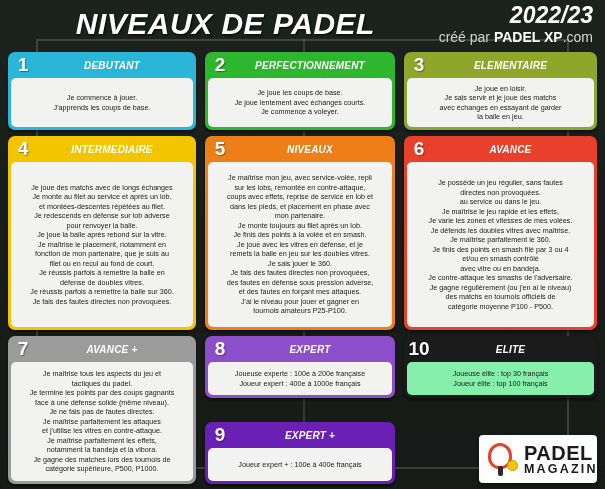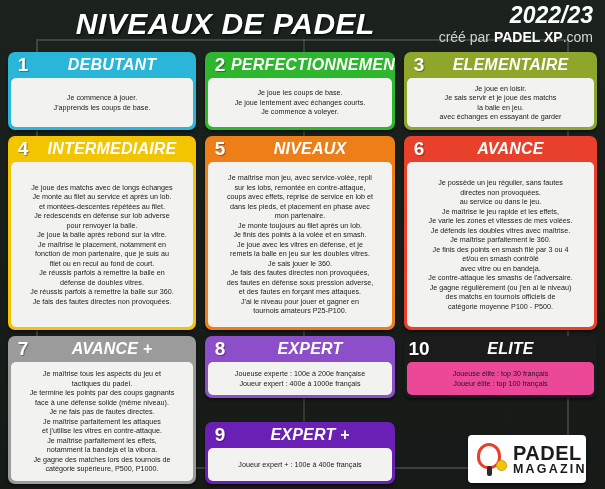--- a/index.html
+++ b/index.html
@@ -65,21 +65,21 @@
     padding: 2px 6px 2px 4px;
     min-height: 22px;
   }
   .num {
     font-size: 19px; font-weight: bold; color: #ffffff;
     width: 22px; text-align: center; flex: none;
     text-shadow: 1px 1px 1px rgba(0,0,0,0.35);
   }
   .card-title {
     flex: 1; text-align: center;
-    font-size: 16px; font-weight: bold; font-style: italic; color: #ffffff;
+    font-size: 10px; font-weight: bold; font-style: italic; color: #ffffff;
     letter-spacing: 0.2px;
   }
   .card-body {
     background: #f2f2f0;
     margin: 0 3px 3px 3px;
     border-radius: 5px;
     padding: 4px 5px;
     flex: 1;
     display: flex; flex-direction: column; justify-content: center;
   }
@@ -91,25 +91,25 @@
   .c-cyan   { background: #29b6d8; }
   .c-green  { background: #2eb62e; }
   .c-olive  { background: #8ea62a; }
   .c-yellow { background: #f2c500; }
   .c-orange { background: #ee7f18; }
   .c-red    { background: #e8402a; }
   .c-gray   { background: #9b9b9b; }
   .c-violet { background: #8d4fc9; }
   .c-purple { background: #6a1fb5; }
   .c-dark   { background: #1b1b1b; }
-  .c-dark .card-body { background: #ec4899; }
+  .c-dark .card-body { background: #86efac; }
 
   
   .logo-box {
-    position: absolute; right: 19px; bottom: 6px;
+    position: absolute; right: 8px; bottom: 6px;
     width: 118px; height: 48px;
     background: #ffffff; border-radius: 4px;
     display: flex; align-items: center; padding: 16px 6px;
     box-shadow: 0 2px 3px rgba(0,0,0,0.5);
   }
   .logo-mark {
     width: 34px; height: 36px; flex: none; position: relative; margin-right: 5px;
   }
   .logo-mark .racket {
     position: absolute; left: 3px; top: 2px; width: 24px; height: 26px;
@@ -168,22 +168,22 @@
   </div>
 
   <div class="card c-olive" style="left:404px; top:52px; width:193px; height:78px;">
     <div class="card-head">
       <div class="num">3</div>
       <div class="card-title">ELEMENTAIRE</div>
     </div>
     <div class="card-body">
       <p>Je joue en loisir.</p>
       <p>Je sais servir et je joue des matchs</p>
+      <p>avec échanges en essayant de garder</p>
       <p>la balle en jeu.</p>
-      <p>avec échanges en essayant de garder</p>
     </div>
   </div>
 
   <div class="card c-yellow" style="left:8px; top:136px; width:188px; height:194px;">
     <div class="card-head">
       <div class="num">4</div>
       <div class="card-title">INTERMEDIAIRE</div>
     </div>
     <div class="card-body">
       <p>Je joue des matchs avec de longs échanges</p>

